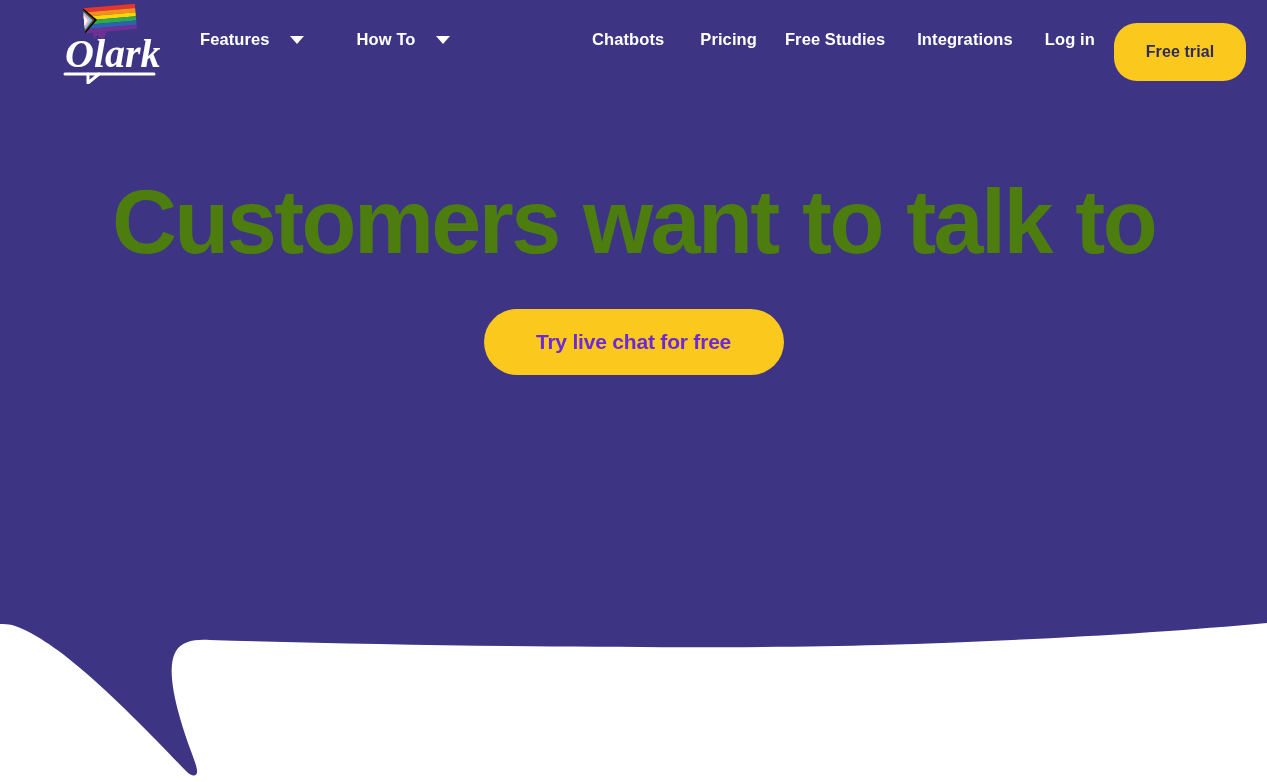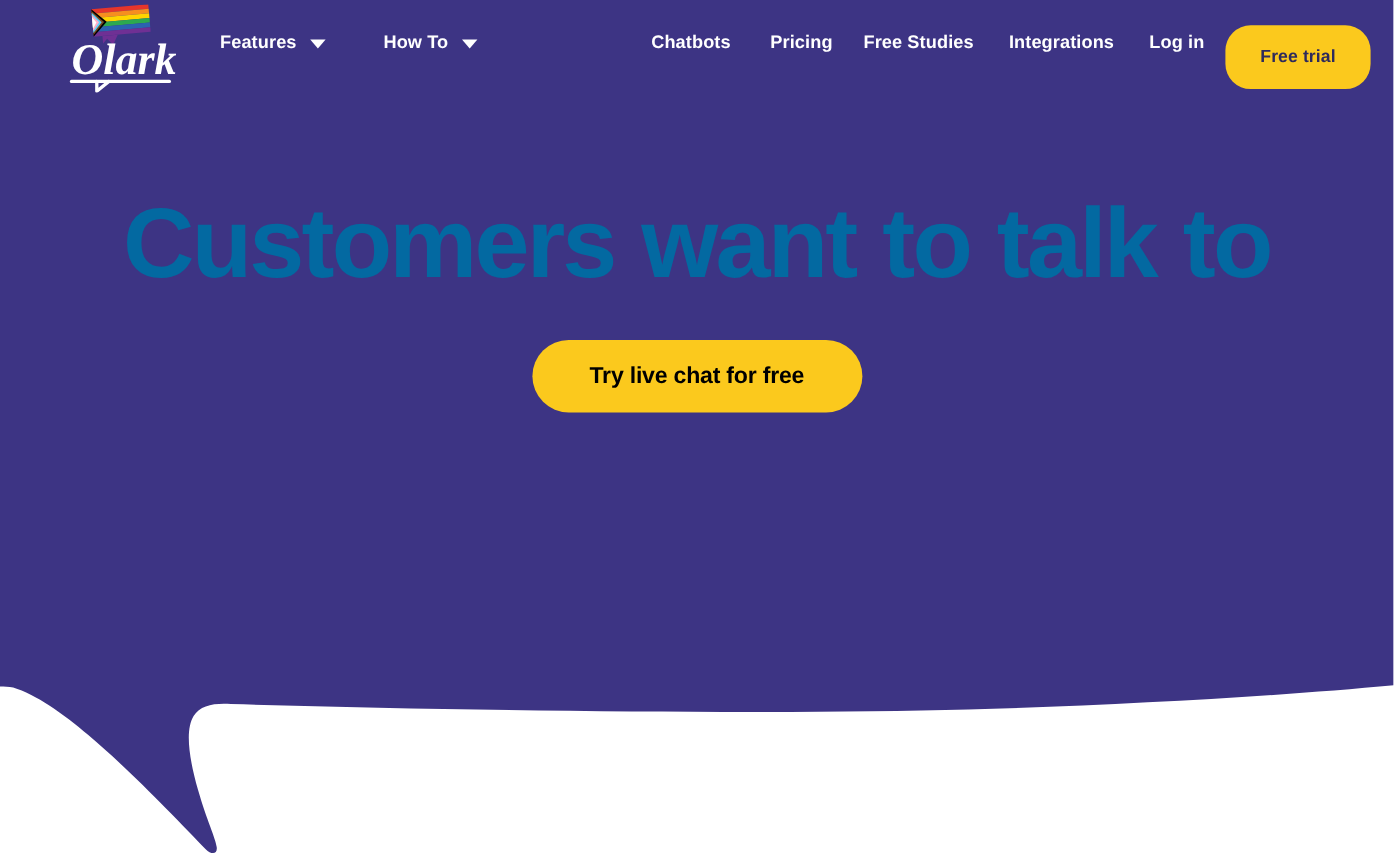--- a/index.html
+++ b/index.html
@@ -58,21 +58,21 @@
     position:absolute;
     left:200px;
     top:31px;
     display:flex;
     align-items:center;
     gap:53px;
   }
   .nav-item {
     display:flex;
     align-items:center;
-    gap:12px;
+    gap:20px;
     color:#ffffff;
     font-size:16.5px;
     font-weight:bold;
     letter-spacing:0.1px;
     white-space:nowrap;
     cursor:pointer;
     line-height:1;
   }
   .caret {
     display:inline-block;
@@ -141,41 +141,41 @@
     flex-direction:column;
     align-items:center;
     justify-content:flex-start;
     pointer-events:none;
   }
 
   #headline {
     margin-top:183px;
     width:1100px;
     text-align:center;
-    color:#0369a1;
+    color:#4d7c0f;
     font-family:"Liberation Sans", sans-serif;
     font-size:90px;
     font-weight:bold;
     line-height:79px;
     letter-spacing:-2.6px;
     word-spacing:2px;
     pointer-events:auto;
   }
   #headline .l2 { display:block; }
 
   #cta-wrap {
     margin-top:47px;
     pointer-events:auto;
   }
   #cta {
     width:300px;
     height:66px;
     border-radius:33px;
     background:#FBC91D;
-    color:#000000;
+    color:#6d28d9;
     font-size:21px;
     font-weight:bold;
     letter-spacing:-0.2px;
     border:none;
     cursor:pointer;
     display:flex;
     align-items:center;
     justify-content:center;
     font-family:"Liberation Sans", sans-serif;
   }

